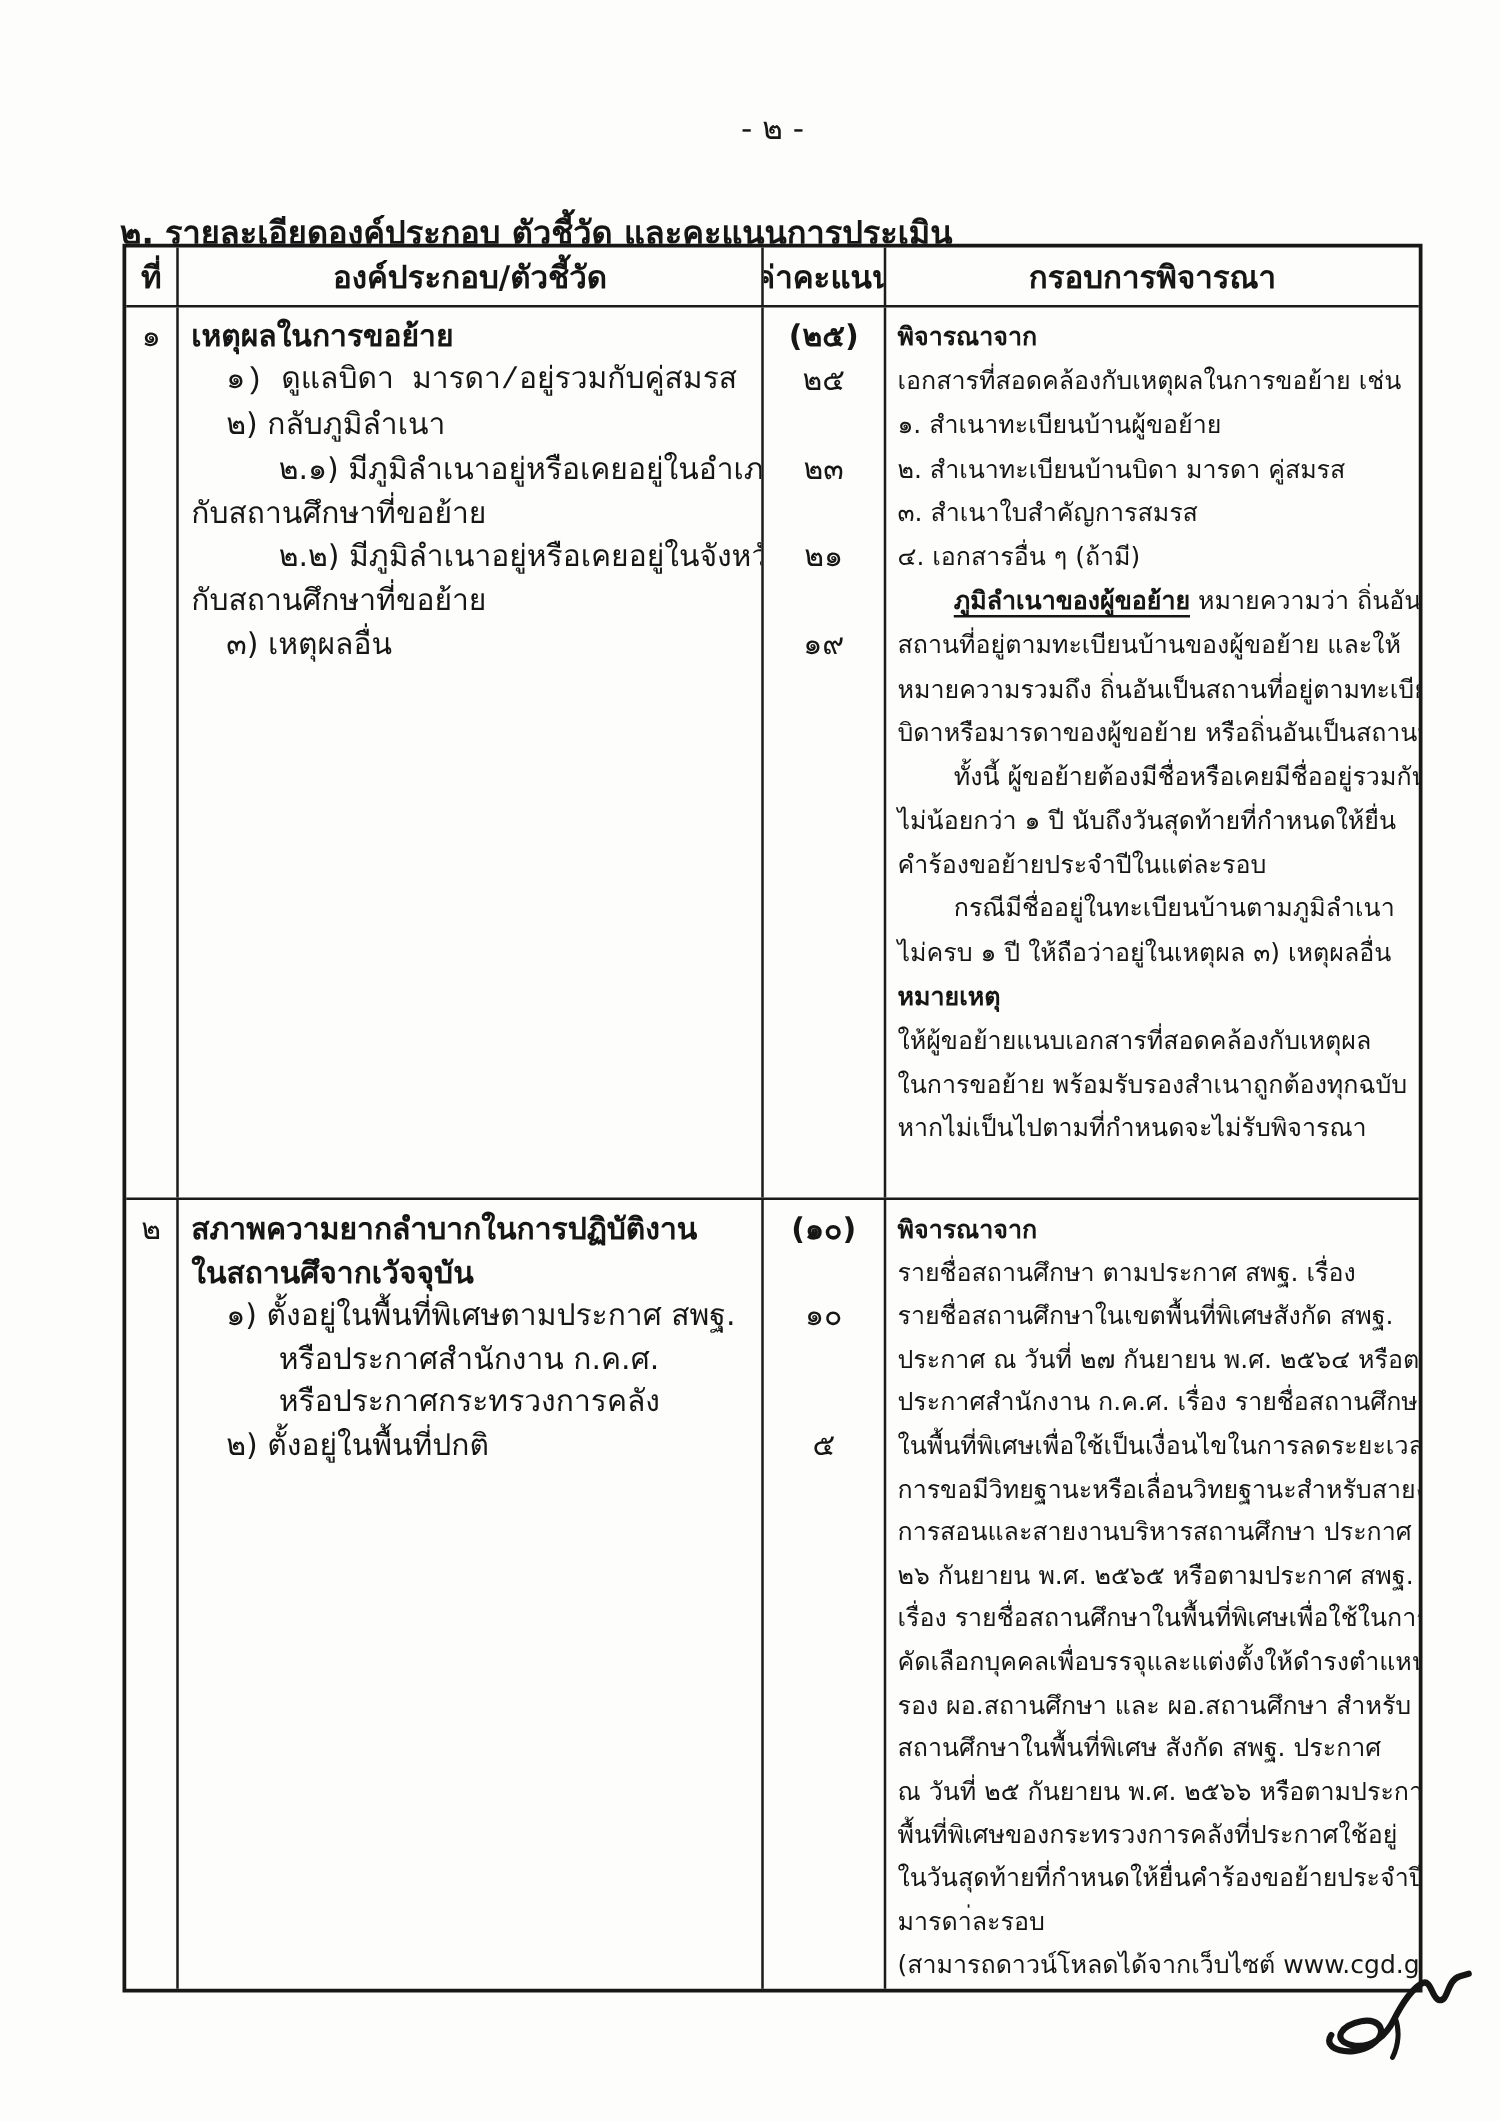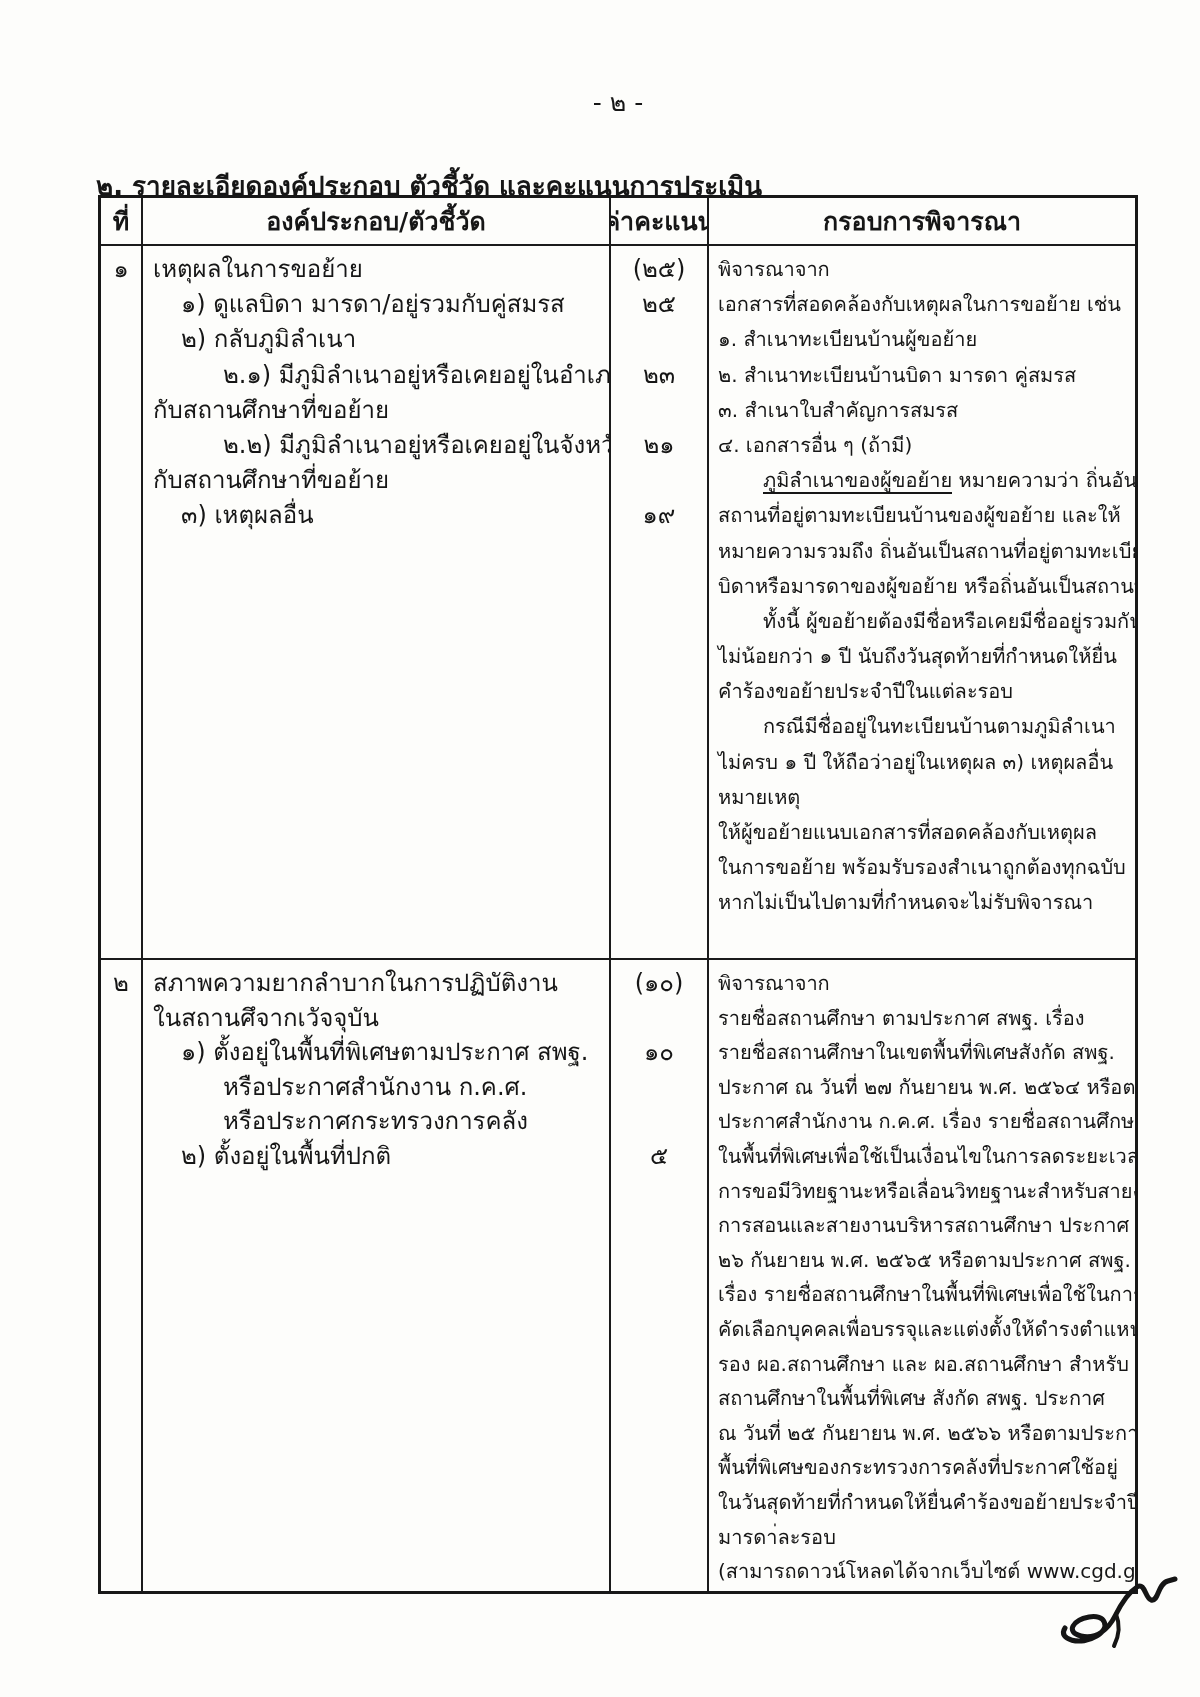--- a/index.html
+++ b/index.html
@@ -50,21 +50,21 @@
   .row-2 { height: 631px; }
   .cell { overflow: hidden; }
   .cell:not(:last-child) { border-right: 2px solid #1b1b1b; }
   .cell-no    { text-align: center; padding-top: 6px; font-size: 24px; }
   .cell-crit  { padding: 6px 6px 0 10px; font-size: 24px; }
   .cell-score { text-align: center; padding-top: 6px; font-size: 24px; }
   .cell-cons  { padding: 6px 6px 0 9px; font-size: 20px; }
   .line { white-space: nowrap; }
   .row-1 .line { line-height: 35.2px; height: 35.2px; }
   .row-2 .line { line-height: 34.6px; height: 34.6px; }
-  .b { font-weight: normal; }
+  .b { font-weight: bold; }
   .u { border-bottom: 2px solid #161616; }
   .signature {
     position: absolute;
     top: 1572px; left: 1055px;
     width: 125px; height: 85px;
   }
 </style>
 </head>
 <body>
 
@@ -81,21 +81,21 @@
       <div class="cell">ค่าคะแนน</div>
       <div class="cell">กรอบการพิจารณา</div>
     </div>
 
   <div class="trow row-1">
         <div class="cell cell-no">
           <div class="line"><span>๑</span></div>
         </div>
         <div class="cell cell-crit">
           <div class="line"><span class="b">เหตุผลในการขอย้าย</span></div>
-          <div class="line" style="padding-left: 28px;"><span>๑) ดูแลบิดา มารดา/อยู่รวมกับคู่สมรส</span></div>
+          <div class="line" style="padding-left: 28px; font-family: Liberation Mono, monospace;"><span>๑) ดูแลบิดา มารดา/อยู่รวมกับคู่สมรส</span></div>
           <div class="line" style="padding-left: 28px;"><span>๒) กลับภูมิลำเนา</span></div>
           <div class="line" style="padding-left: 70px;"><span>๒.๑) มีภูมิลำเนาอยู่หรือเคยอยู่ในอำเภอเดียวกัน</span></div>
           <div class="line"><span>กับสถานศึกษาที่ขอย้าย</span></div>
           <div class="line" style="padding-left: 70px;"><span>๒.๒) มีภูมิลำเนาอยู่หรือเคยอยู่ในจังหวัดเดียวกัน</span></div>
           <div class="line"><span>กับสถานศึกษาที่ขอย้าย</span></div>
           <div class="line" style="padding-left: 28px;"><span>๓) เหตุผลอื่น</span></div>
         </div>
         <div class="cell cell-score">
           <div class="line"><span class="b">(๒๕)</span></div>
           <div class="line"><span>๒๕</span></div>

